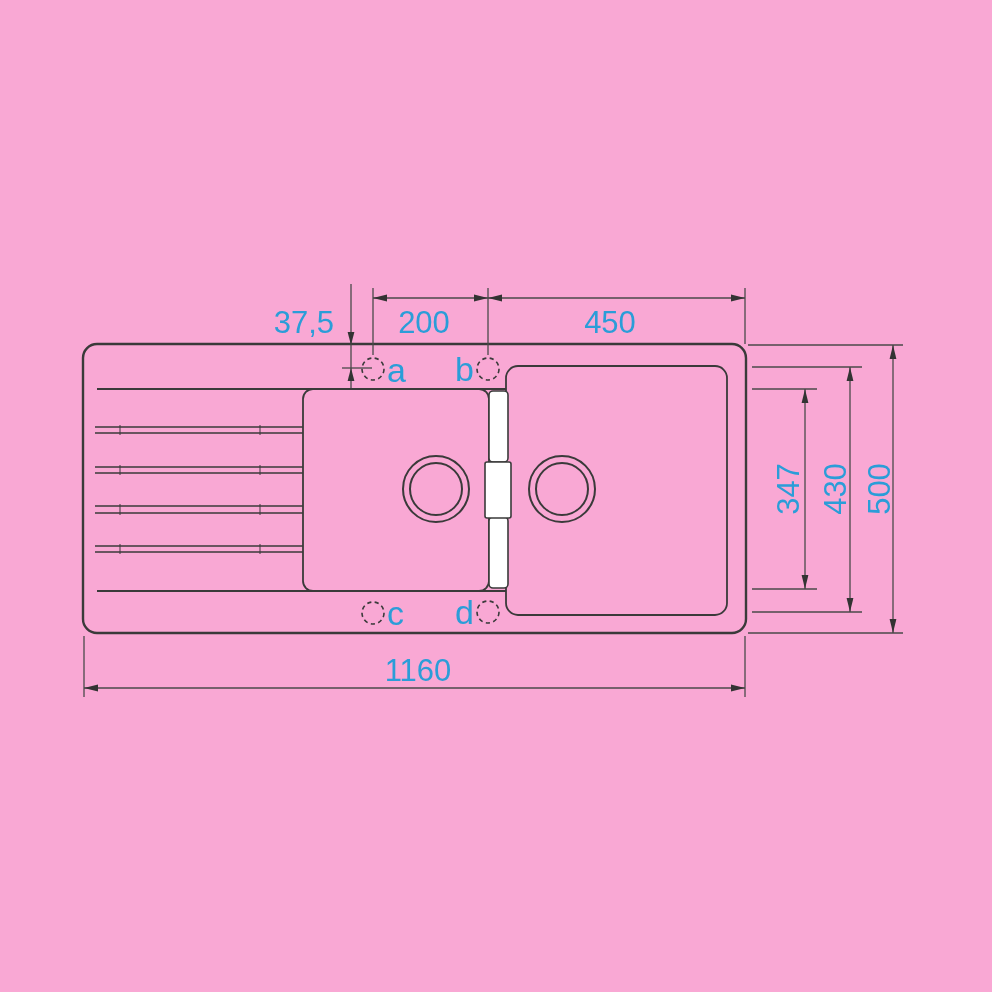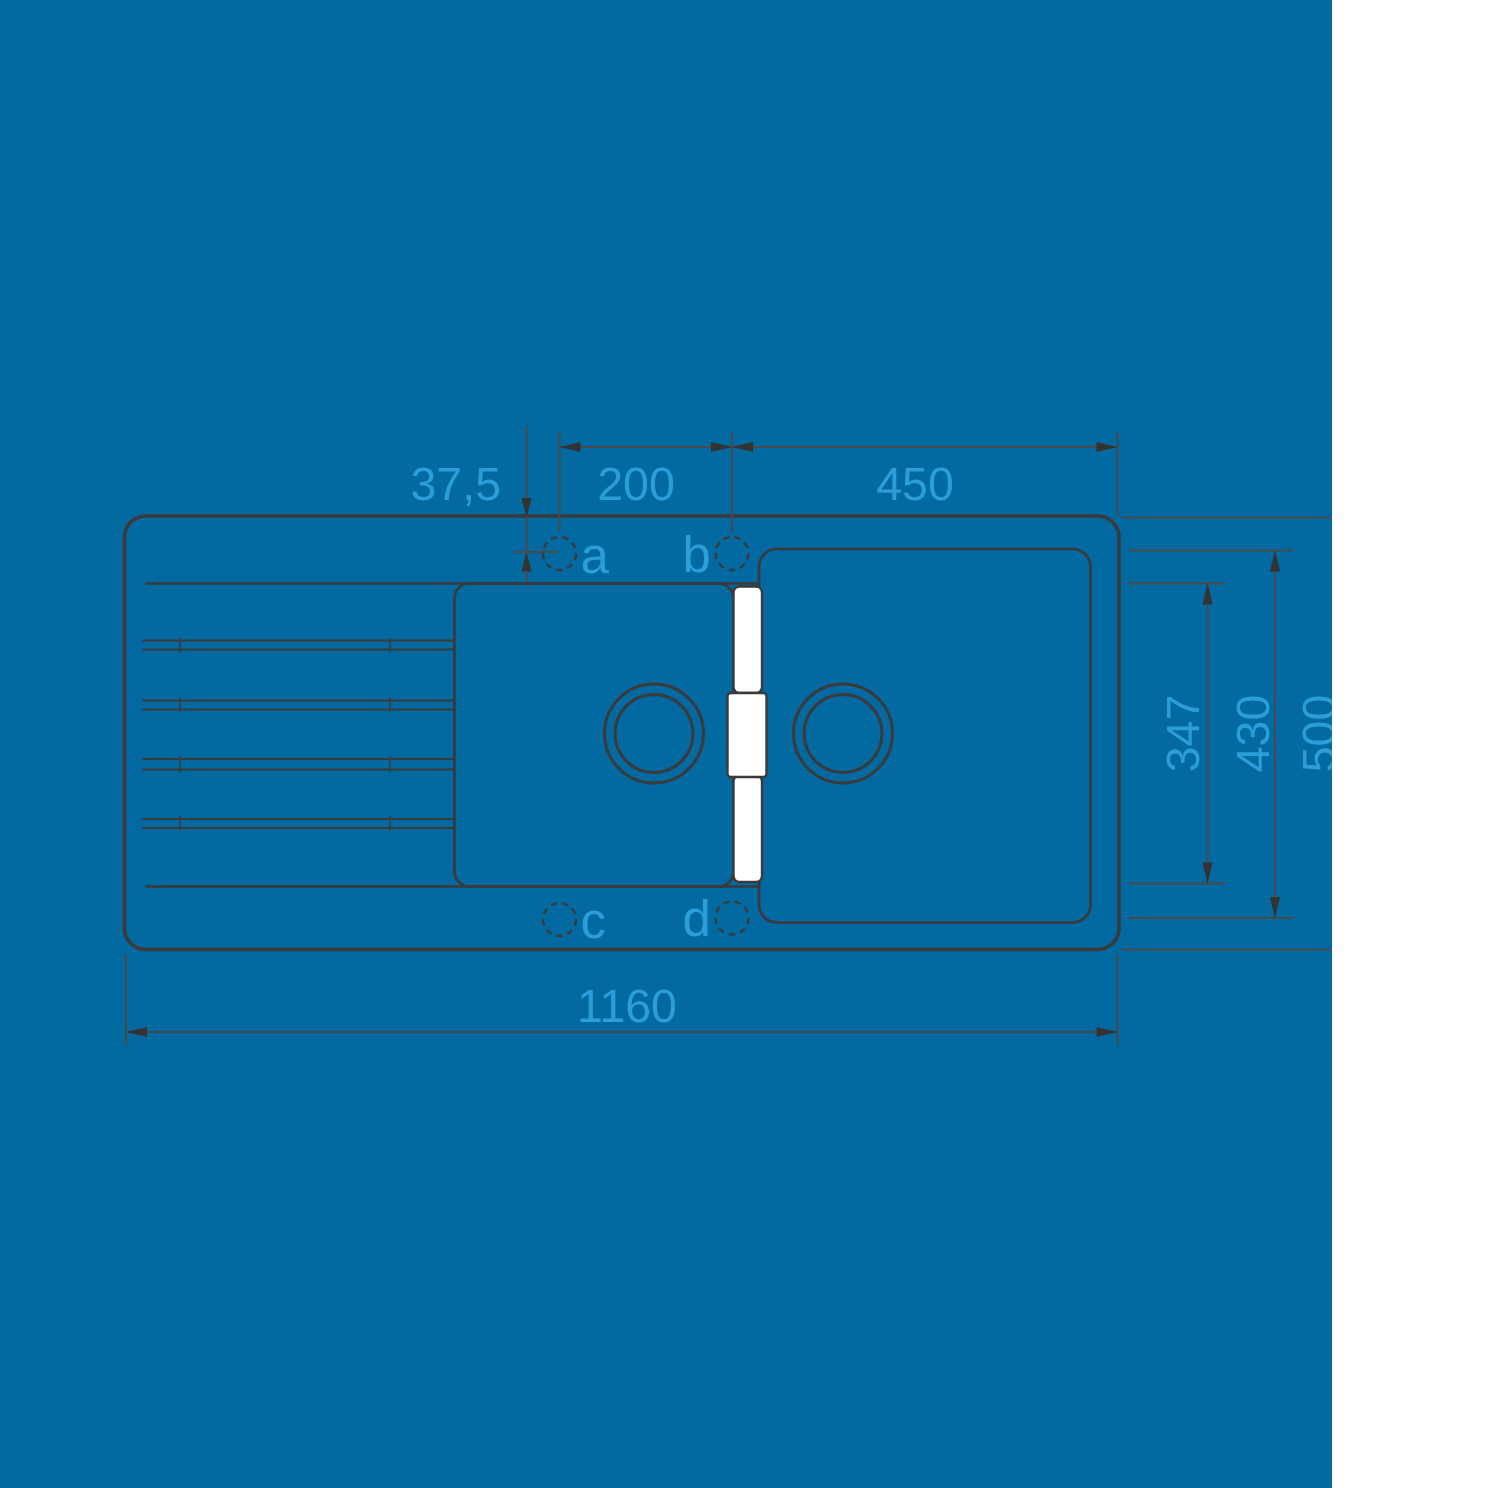--- a/index.html
+++ b/index.html
@@ -1,16 +1,16 @@
 <!DOCTYPE html>
 <html><head>
 <meta charset="utf-8">
 <style>
   html,body{margin:0;padding:0;background:#ffffff;}
-  #canvas{position:relative;width:888px;height:992px;background:#0369a1;overflow:hidden;}
+  #canvas{position:relative;width:992px;height:992px;background:#f9a8d4;overflow:hidden;}
   svg{display:block;}
   text{font-family:"Liberation Sans","DejaVu Sans",sans-serif;}
   .dim-label{font-size:31px;fill:#2b9dd8;}
   .hole-label{font-size:34px;fill:#2b9dd8;}
 </style>
 </head>
 <body>
 
 <div id="canvas">
 <svg width="992" height="992" viewBox="0 0 992 992">

